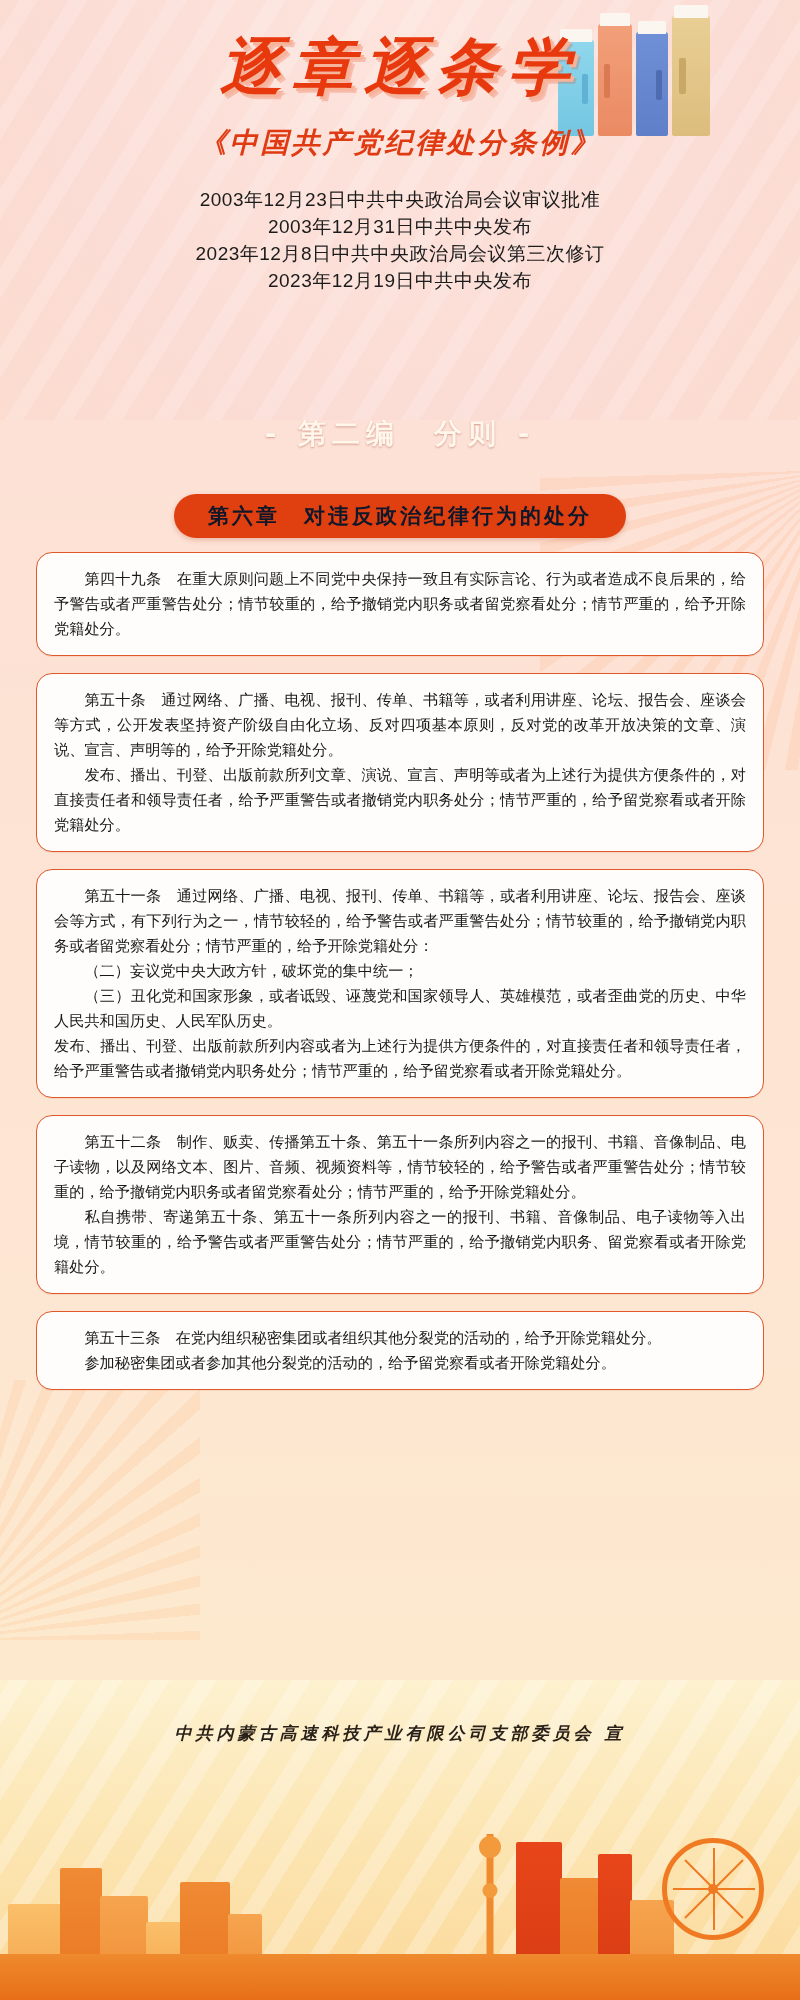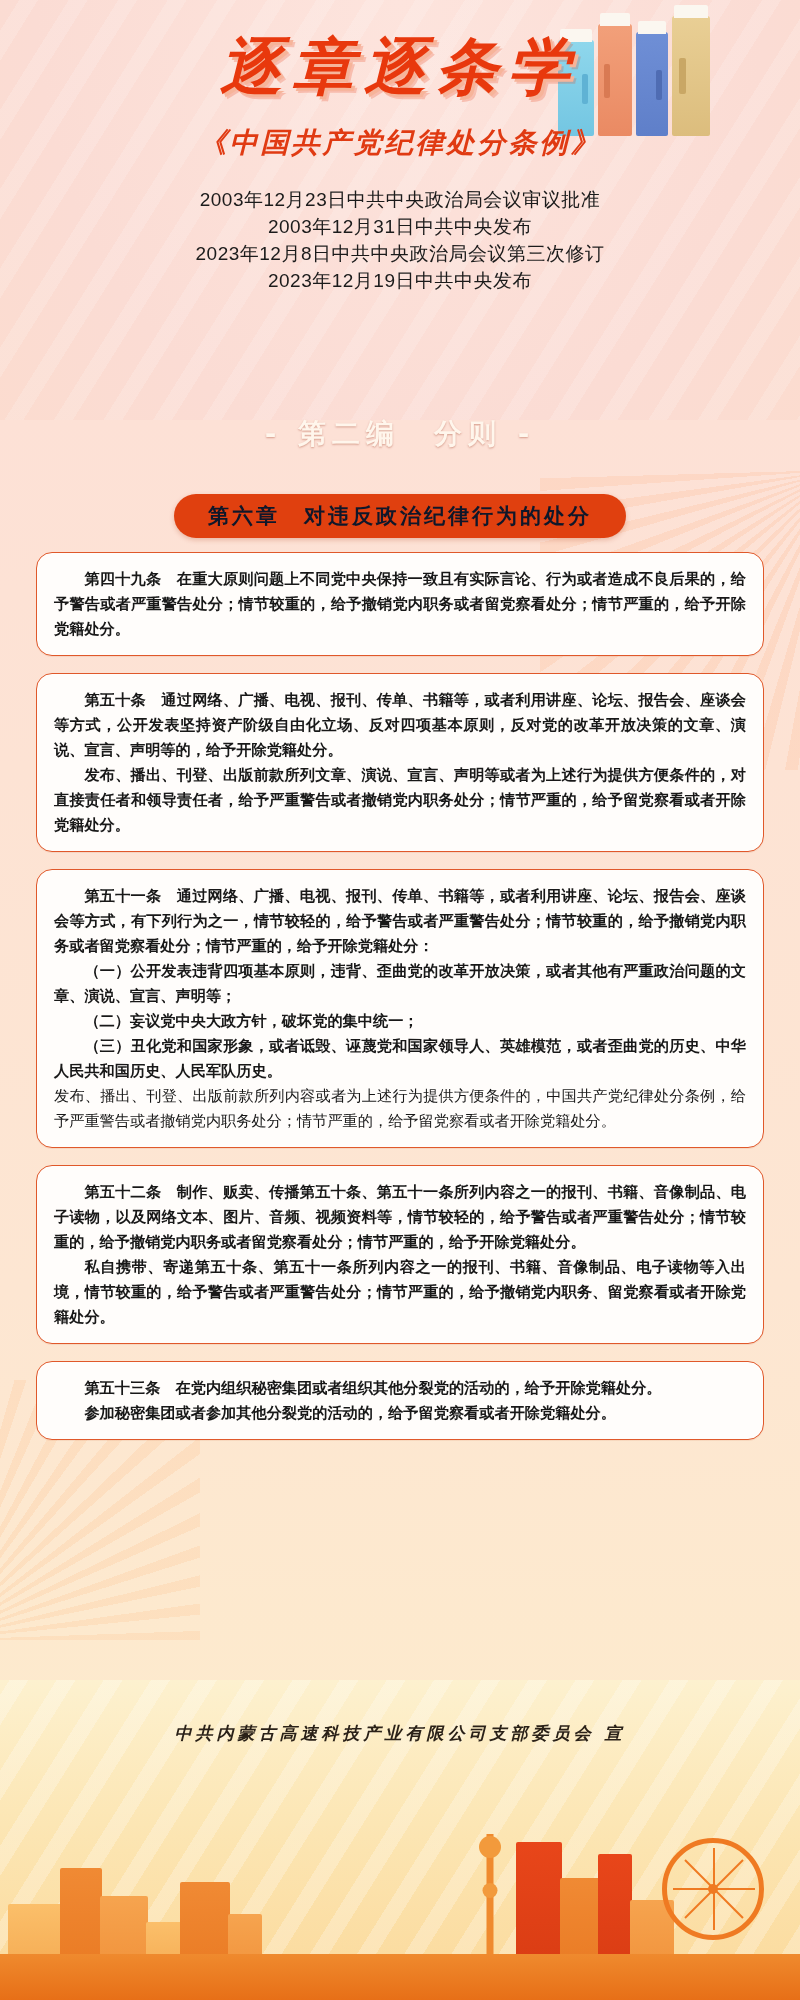--- a/index.html
+++ b/index.html
@@ -96,21 +96,21 @@
   .cards{position:absolute;left:36px;right:36px;top:552px;}
   .card{
     background:#fffdfb;border:1.4px solid #e0582a;border-radius:16px;
     padding:13px 17px 14px 17px;margin-bottom:17px;
     box-shadow:0 1px 0 rgba(200,90,40,0.10);
   }
   .card p{
     margin:0;font-size:15.2px;line-height:25px;color:#181818;text-align:justify;
     font-family:"Liberation Serif","DejaVu Serif",serif;
   }
-  .card p.ind{text-indent:2em;font-weight:bold;}
+  .card p.ind{text-indent:2em;}
   .card p.noind{text-indent:0;}
 
   
   .footer-wrap{position:absolute;left:0;right:0;bottom:0;height:320px;overflow:hidden;}
   .f-sky{position:absolute;inset:0;background:linear-gradient(180deg,#fdf1cf 0%,#fce6b4 45%,#fbd99a 100%);}
   .f-streaks{position:absolute;inset:0;
     background:repeating-linear-gradient(-58deg,
       rgba(255,255,255,0) 0 24px, rgba(255,255,255,0.25) 24px 40px);}
   .skyline{position:absolute;left:0;right:0;bottom:0;height:230px;}
   .bld{position:absolute;bottom:0;border-radius:2px 2px 0 0;}
@@ -185,24 +185,23 @@
       <p class="ind">第四十九条　在重大原则问题上不同党中央保持一致且有实际言论、行为或者造成不良后果的，给予警告或者严重警告处分；情节较重的，给予撤销党内职务或者留党察看处分；情节严重的，给予开除党籍处分。</p>
     </div>
 
     <div class="card">
       <p class="ind">第五十条　通过网络、广播、电视、报刊、传单、书籍等，或者利用讲座、论坛、报告会、座谈会等方式，公开发表坚持资产阶级自由化立场、反对四项基本原则，反对党的改革开放决策的文章、演说、宣言、声明等的，给予开除党籍处分。</p>
       <p class="ind">发布、播出、刊登、出版前款所列文章、演说、宣言、声明等或者为上述行为提供方便条件的，对直接责任者和领导责任者，给予严重警告或者撤销党内职务处分；情节严重的，给予留党察看或者开除党籍处分。</p>
     </div>
 
     <div class="card">
       <p class="ind">第五十一条　通过网络、广播、电视、报刊、传单、书籍等，或者利用讲座、论坛、报告会、座谈会等方式，有下列行为之一，情节较轻的，给予警告或者严重警告处分；情节较重的，给予撤销党内职务或者留党察看处分；情节严重的，给予开除党籍处分：</p>
-      <p class="ind">（一）公开发表违背四项基本原则，违背、歪曲党的改革开放决策，或者其他有严重政治问题的文章、演说、宣言、声明等；</p>
       <p class="ind">（二）妄议党中央大政方针，破坏党的集中统一；</p>
       <p class="ind">（三）丑化党和国家形象，或者诋毁、诬蔑党和国家领导人、英雄模范，或者歪曲党的历史、中华人民共和国历史、人民军队历史。</p>
-      <p class="noind">发布、播出、刊登、出版前款所列内容或者为上述行为提供方便条件的，中国共产党纪律处分条例，给予严重警告或者撤销党内职务处分；情节严重的，给予留党察看或者开除党籍处分。</p>
+      <p class="noind">发布、播出、刊登、出版前款所列内容或者为上述行为提供方便条件的，对直接责任者和领导责任者，给予严重警告或者撤销党内职务处分；情节严重的，给予留党察看或者开除党籍处分。</p>
     </div>
 
     <div class="card">
       <p class="ind">第五十二条　制作、贩卖、传播第五十条、第五十一条所列内容之一的报刊、书籍、音像制品、电子读物，以及网络文本、图片、音频、视频资料等，情节较轻的，给予警告或者严重警告处分；情节较重的，给予撤销党内职务或者留党察看处分；情节严重的，给予开除党籍处分。</p>
       <p class="ind">私自携带、寄递第五十条、第五十一条所列内容之一的报刊、书籍、音像制品、电子读物等入出境，情节较重的，给予警告或者严重警告处分；情节严重的，给予撤销党内职务、留党察看或者开除党籍处分。</p>
     </div>
 
     <div class="card">
       <p class="ind">第五十三条　在党内组织秘密集团或者组织其他分裂党的活动的，给予开除党籍处分。</p>
       <p class="ind">参加秘密集团或者参加其他分裂党的活动的，给予留党察看或者开除党籍处分。</p>

